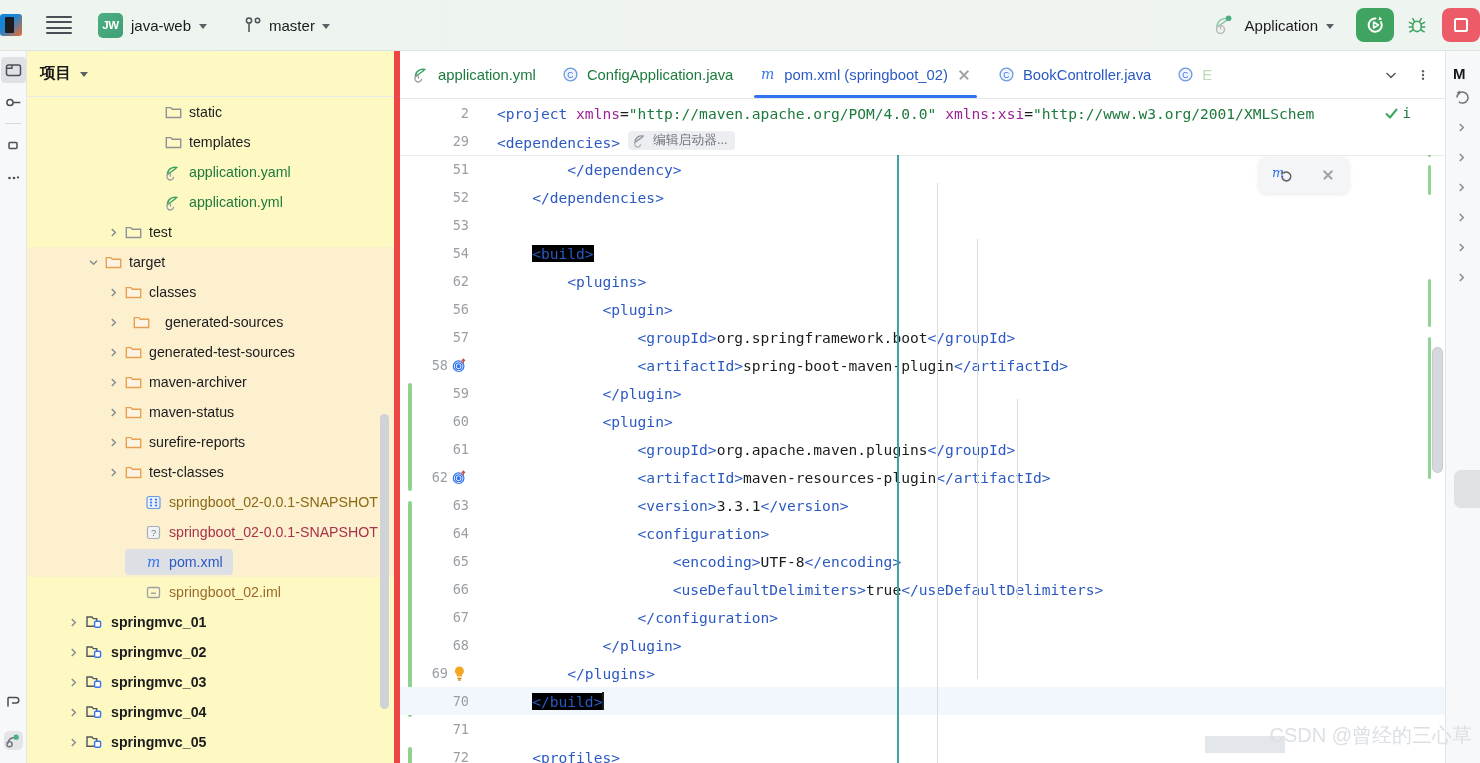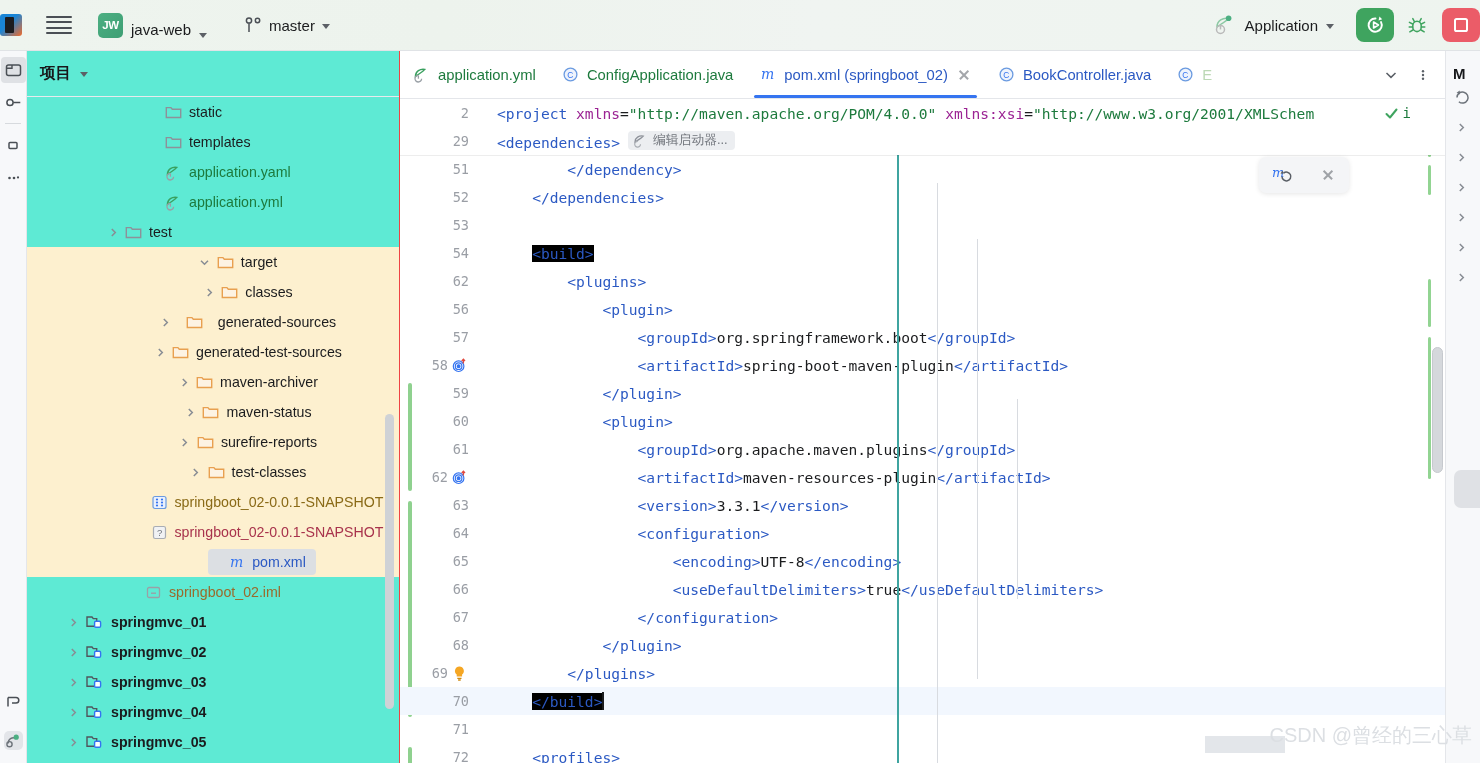--- a/index.html
+++ b/index.html
@@ -25,21 +25,21 @@
     border-radius: 3px; position: relative; flex: none;
     margin-right: 10px; overflow: hidden;
   }
   .app-logo::after {
     content:""; position:absolute; left:5px; top:3px; width:9px; height:16px;
     background:#1c1c20; border-radius:1px;
   }
   .hamburger { width: 26px; height: 20px; margin-left: 14px; margin-right: 18px;
                display:flex; flex-direction:column; justify-content:center; gap:3.5px; cursor:pointer;}
   .hamburger i { display:block; height:2px; background:#4a4f55; border-radius:1px; }
-  .proj-chip { display:flex; align-items:flex-end; gap:8px; padding: 3px 8px; border-radius:6px; cursor:pointer;}
+  .proj-chip { display:flex; align-items:center; gap:8px; padding: 3px 8px; border-radius:6px; cursor:pointer;}
   .proj-badge {
     width: 25px; height: 25px; border-radius: 5px; flex:none;
     background: linear-gradient(135deg,#4caf82,#3e9f74);
     color:#fff; font-size: 11.5px; font-weight: 700;
     display:flex; align-items:center; justify-content:center; letter-spacing:-.3px;
   }
   .proj-name { font-size: 15px; color:#1b1c1e; }
   .chev { width:0;height:0;border-left:4.5px solid transparent;border-right:4.5px solid transparent;
           border-top:5px solid #5c6066; margin-top:2px; }
   .branch-chip { display:flex; align-items:center; gap:7px; margin-left: 22px; padding:3px 8px; border-radius:6px; cursor:pointer;}
@@ -67,28 +67,28 @@
   }
   .rail-ico { width:25px;height:26px;display:flex;align-items:center;justify-content:center;
               cursor:pointer; border-radius:4px; margin-bottom:6px; position:relative;}
   .rail-ico.active { background:#dfe1e5; }
   .rail-bottom { position:absolute; bottom:4px; left:0; width:27px;
                  display:flex;flex-direction:column;align-items:center; gap:6px;}
 
   
   .projpanel {
     position:absolute; left:27px; top:51px; width:373px; height:712px;
-    background:#5eead4; border-right:1px solid #ef4444; overflow:hidden;
+    background:#fef9c3; border-right:6px solid #ef4444; overflow:hidden;
   }
   .projhdr { height:46px; display:flex; align-items:center; padding-left:13px; gap:9px;
              border-bottom:1px solid #e8eaed; }
   .projhdr-title { font-size:15.5px; color:#17181a; font-weight:600; }
   .tree { position:relative; height:666px; overflow:hidden; font-size:14.2px; }
   .row { height:30px; display:flex; align-items:center; position:relative; white-space:nowrap; cursor:pointer;}
-  .row.excluded { background:#fdf0cf;justify-content:center; }
+  .row.excluded { background:#fdf0cf; }
   .row.selected { }
   .row.selected .rowinner { background:#dcdfe3; border-radius:4px; }
   .rowinner { display:flex; align-items:center; height:26px; padding-right:10px; }
   .twisty { width:16px; height:16px; display:flex;align-items:center;justify-content:center; flex:none; }
   .tlabel { margin-left:7px; color:#1b1c1e; }
   .tlabel.green { color:#1d7a3d; }
   .tlabel.blue  { color:#2b59c3; }
   .tlabel.olive { color:#8a6a17; }
   .tlabel.red   { color:#a8334c; }
   .tlabel.bold  { font-weight:700; }

